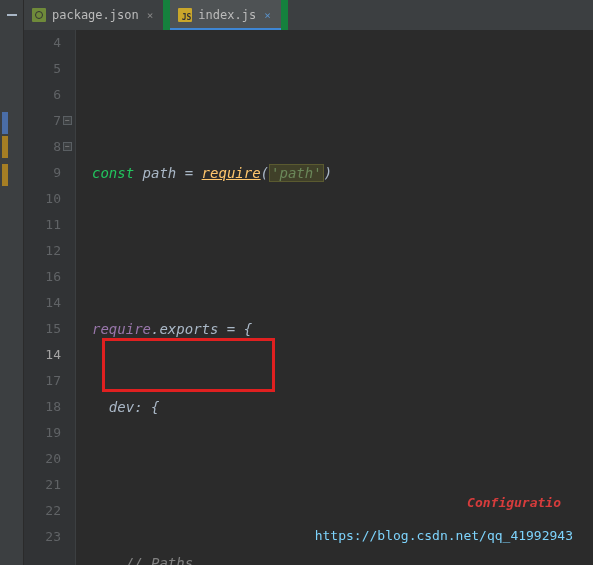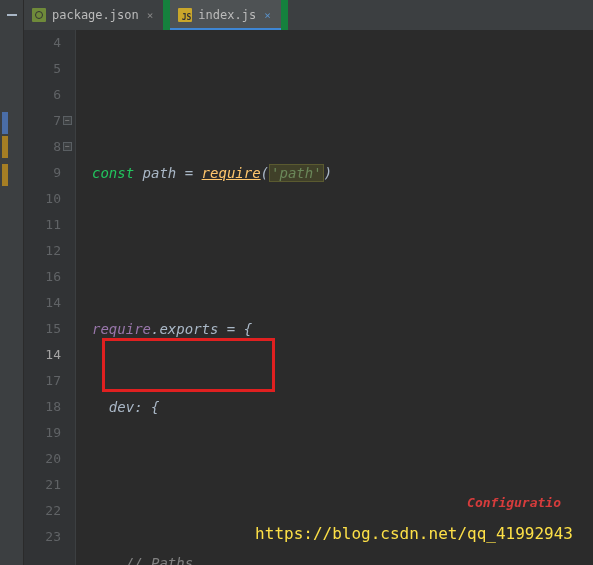--- a/index.html
+++ b/index.html
@@ -166,22 +166,22 @@
     color: #d63c3c;
     font-weight: bold;
     font-size: 13px;
     font-style: italic;
     z-index: 20;
   }
   .watermark {
     position: absolute;
     right: 20px;
     bottom: 22px;
-    color: #fde047;
-    font-size: 16px;
+    color: #7dd3fc;
+    font-size: 13px;
     font-style: normal;
     z-index: 30;
   }
 </style>
 </head>
 <body>
 
 <div class="toolbar-strip">
   <span class="minus-icon"></span>
 </div>

